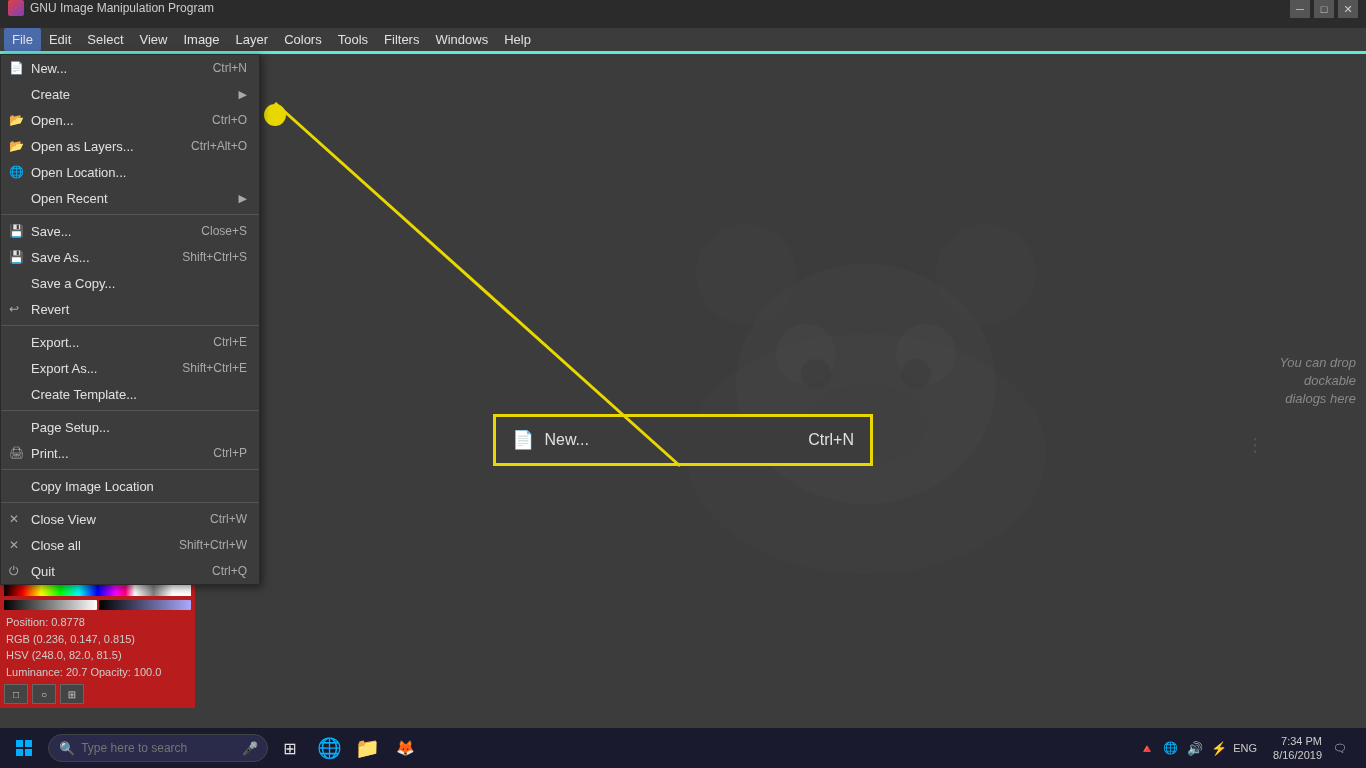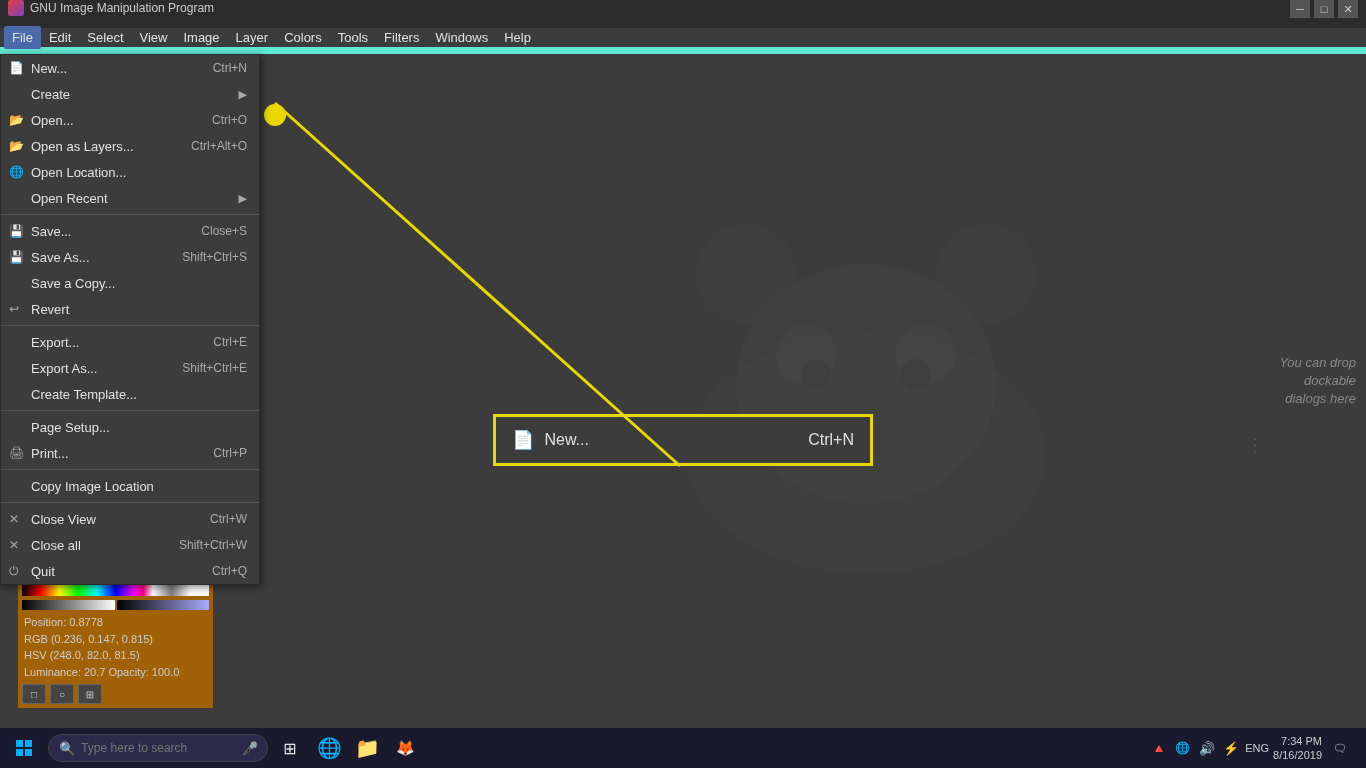--- a/index.html
+++ b/index.html
@@ -57,21 +57,21 @@
 
     
     .menu-bar {
       background: #3c3c3c;
       height: 26px;
       display: flex;
       align-items: center;
       padding: 0 4px;
       position: relative;
       z-index: 200;
-      border-bottom: 7px solid #5eead4;
+      border-bottom: 3px solid #5eead4;
     }
     .menu-item {
       padding: 4px 8px;
       cursor: pointer;
       color: #e0e0e0;
       font-size: 13px;
       border-radius: 2px;
     }
     .menu-item:hover, .menu-item.active {
       background: #555;
@@ -207,23 +207,23 @@
       width: 100%;
       height: 100%;
       pointer-events: none;
       z-index: 60;
     }
 
     
     .color-picker-panel {
       position: absolute;
       bottom: 30px;
-      left: 18px;
+      left: 0;
       width: 195px;
-      background: #a16207;
+      background: #b91c1c;
       border-top: 1px solid #555;
     }
     .color-gradient-bar {
       height: 28px;
       background: linear-gradient(to right,
         #000 0%, #800000 5%, #ff0000 10%, #ff8000 15%, #ffff00 20%,
         #80ff00 25%, #00ff00 30%, #00ff80 35%, #00ffff 40%, #0080ff 45%,
         #0000ff 50%, #8000ff 55%, #ff00ff 60%, #ff0080 65%, #ffffff 70%,
         #808080 80%, #ffffff 90%);
       margin: 4px;
@@ -352,20 +352,21 @@
       display: flex;
       align-items: center;
       justify-content: center;
       font-size: 13px;
       cursor: pointer;
     }
     .taskbar-clock {
       text-align: right;
       line-height: 1.3;
       font-size: 11px;
+      margin-left: 12px;
     }
     .taskbar-notify {
       width: 28px;
       height: 28px;
       display: flex;
       align-items: center;
       justify-content: center;
       cursor: pointer;
     }
 

